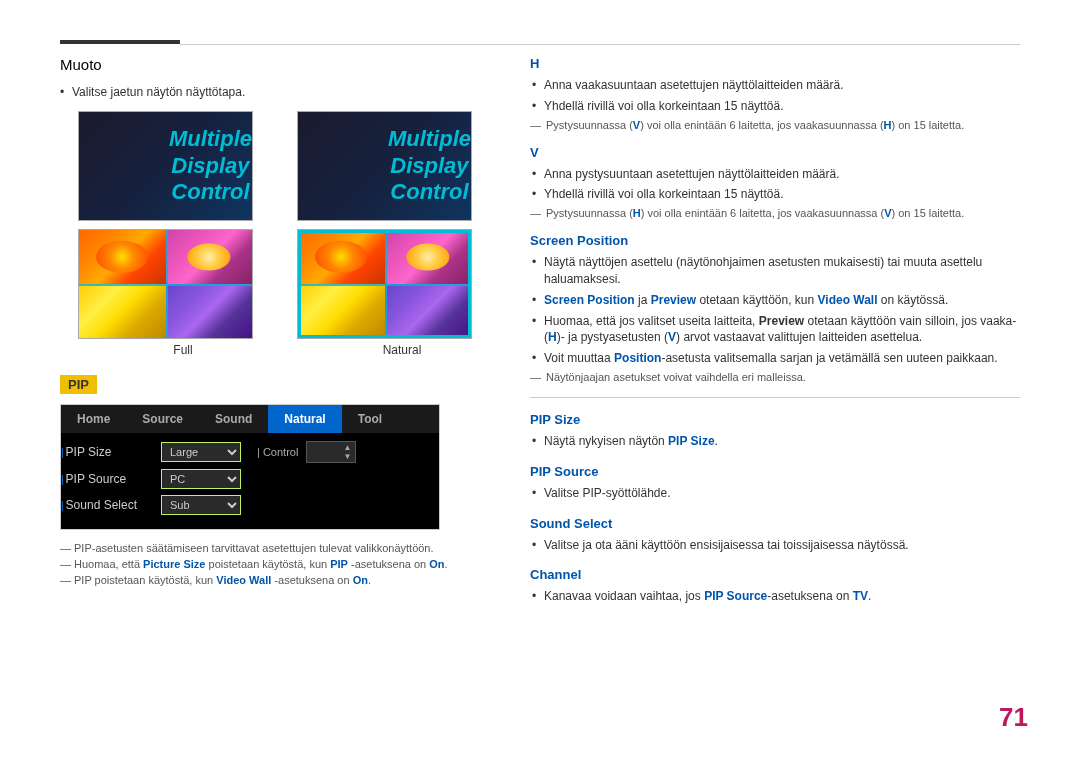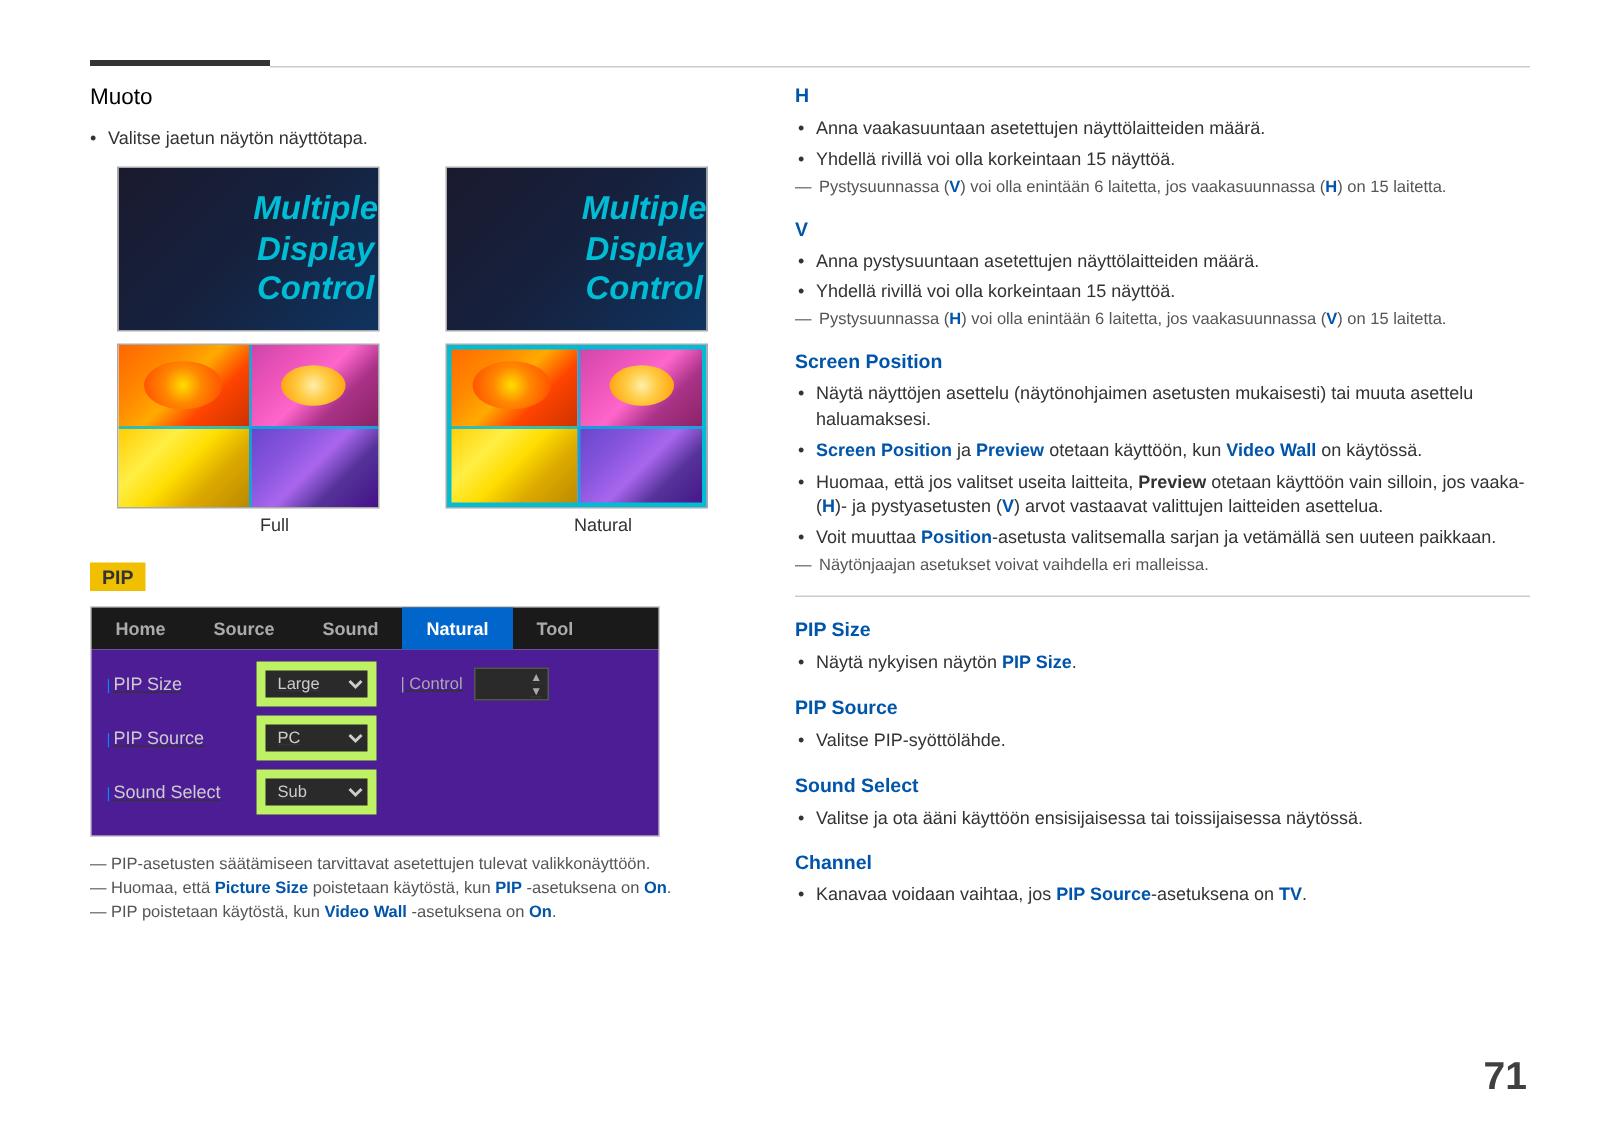--- a/index.html
+++ b/index.html
@@ -232,23 +232,22 @@
       font-weight: bold;
       cursor: pointer;
     }
 
     .pip-tab.active {
       background: #0066cc;
       color: #fff;
     }
 
     .pip-menu-body {
-      background: #4c1d95;
-      padding: 8px 10px;
-      text-decoration: underline;
+      background: #000000;
+      padding: 8px 0;
     }
 
     .pip-row {
       display: flex;
       align-items: center;
       margin-bottom: 6px;
       color: #ccc;
       font-size: 12px;
     }
 
@@ -259,21 +258,21 @@
 
     .pip-row-label .pip-indicator {
       color: #0088ff;
       font-size: 10px;
       margin-right: 2px;
     }
 
     .pip-select {
       background: #2a2a2a;
       color: #ccc;
-      border: 6px solid #bef264;
+      border: 1px solid #bef264;
       padding: 2px 4px;
       font-size: 11px;
       width: 80px;
     }
 
     .pip-channel-area {
       display: flex;
       align-items: center;
       gap: 8px;
       flex: 1;
@@ -380,23 +379,23 @@
     }
 
     .text-bold {
       font-weight: bold;
     }
 
     
     .page-number {
       position: absolute;
       bottom: 30px;
-      right: 62px;
+      right: 52px;
       font-size: 26px;
-      color: #404040;
+      color: #be185d;
       font-weight: bold;
     }
 
     .divider-line {
       width: 100%;
       height: 1px;
       background: #ccc;
       margin: 14px 0;
     }
   </style>

